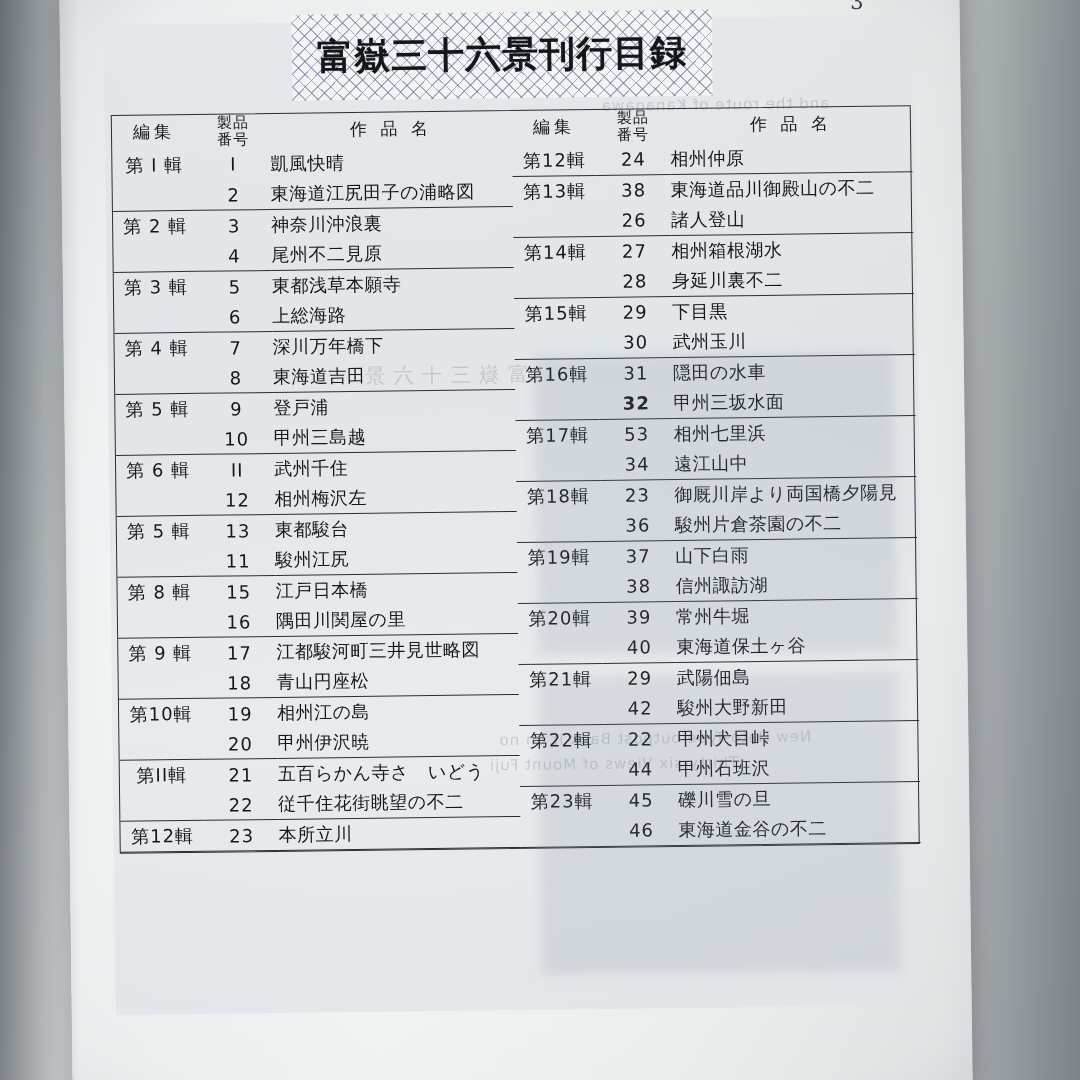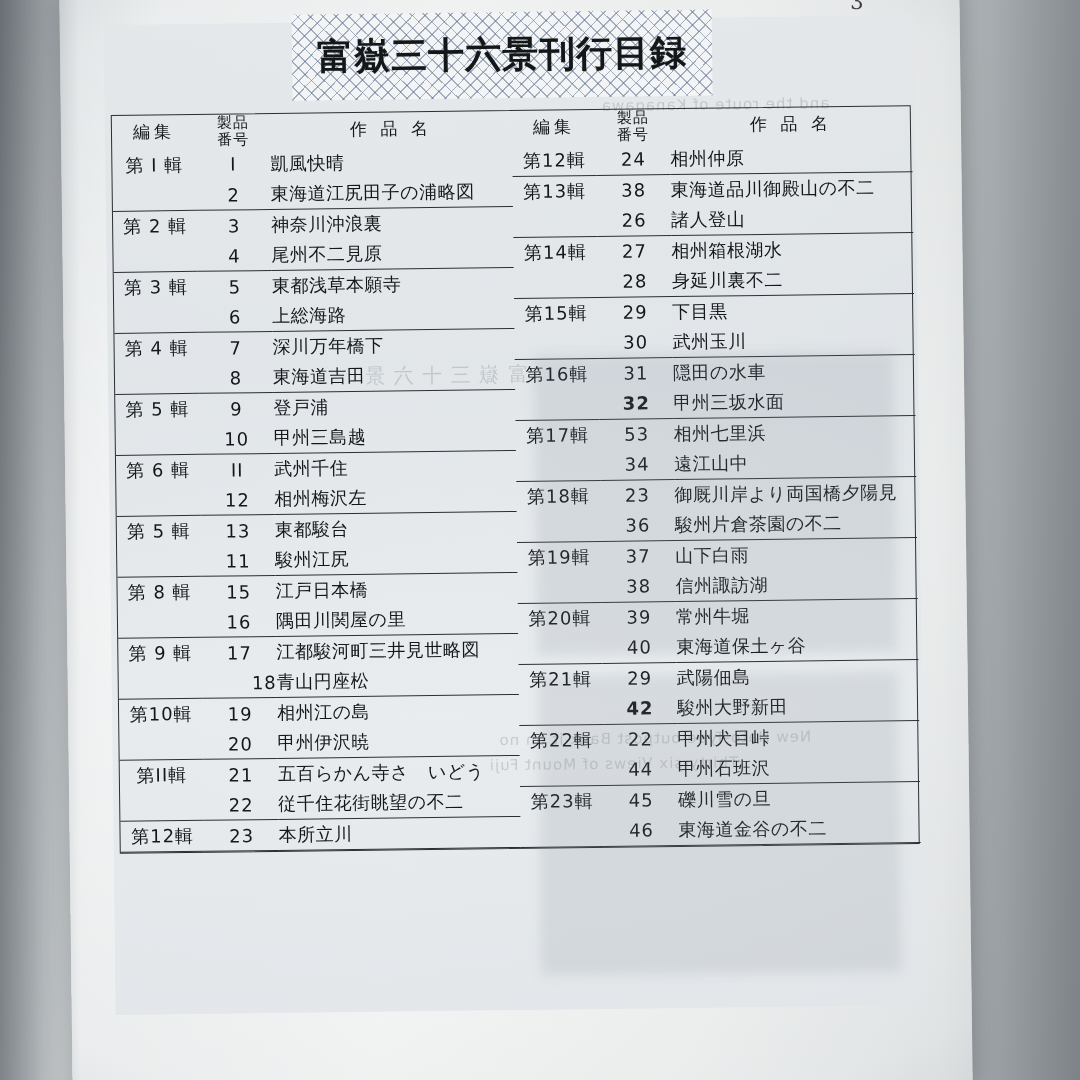--- a/index.html
+++ b/index.html
@@ -367,32 +367,32 @@
             <tr class="grp rowline">
               <td class="cell-set colsep">第 9 輯</td>
               <td class="cell-num colsep">17</td>
               <td class="cell-name center-div">江都駿河町三井見世略図</td>
               <td class="cell-set colsep" style="border-bottom: 1.2px solid rgb(42, 47, 52);"></td>
               <td class="cell-num colsep" style="border-bottom: 1.2px solid rgb(42, 47, 52);">40</td>
               <td class="cell-name" style="border-bottom: 1.2px solid rgb(42, 47, 52);">東海道保土ヶ谷</td>
             </tr>
             <tr class="grp rowline">
               <td class="cell-set colsep" style="border-bottom: 1.2px solid rgb(42, 47, 52);"></td>
-              <td class="cell-num colsep" style="border-bottom: 1.2px solid rgb(42, 47, 52); text-align: right;">18</td>
+              <td class="cell-num colsep" style="border-bottom: 1.2px solid rgb(42, 47, 52);">18</td>
               <td class="cell-name center-div" style="border-bottom: 1.2px solid rgb(42, 47, 52);">青山円座松</td>
               <td class="cell-set colsep">第21輯</td>
               <td class="cell-num colsep">29</td>
               <td class="cell-name">武陽佃島</td>
             </tr>
             <tr class="grp rowline">
               <td class="cell-set colsep">第10輯</td>
               <td class="cell-num colsep">19</td>
               <td class="cell-name center-div">相州江の島</td>
               <td class="cell-set colsep" style="border-bottom: 1.2px solid rgb(42, 47, 52);"></td>
-              <td class="cell-num colsep" style="border-bottom: 1.2px solid rgb(42, 47, 52); font-weight: bold;">42</td>
+              <td class="cell-num colsep" style="border-bottom: 1.2px solid rgb(42, 47, 52);">42</td>
               <td class="cell-name" style="border-bottom: 1.2px solid rgb(42, 47, 52);">駿州大野新田</td>
             </tr>
             <tr class="grp rowline">
               <td class="cell-set colsep" style="border-bottom: 1.2px solid rgb(42, 47, 52);"></td>
               <td class="cell-num colsep" style="border-bottom: 1.2px solid rgb(42, 47, 52);">20</td>
               <td class="cell-name center-div" style="border-bottom: 1.2px solid rgb(42, 47, 52);">甲州伊沢暁</td>
               <td class="cell-set colsep">第22輯</td>
               <td class="cell-num colsep">22</td>
               <td class="cell-name">甲州犬目峠</td>
             </tr>

